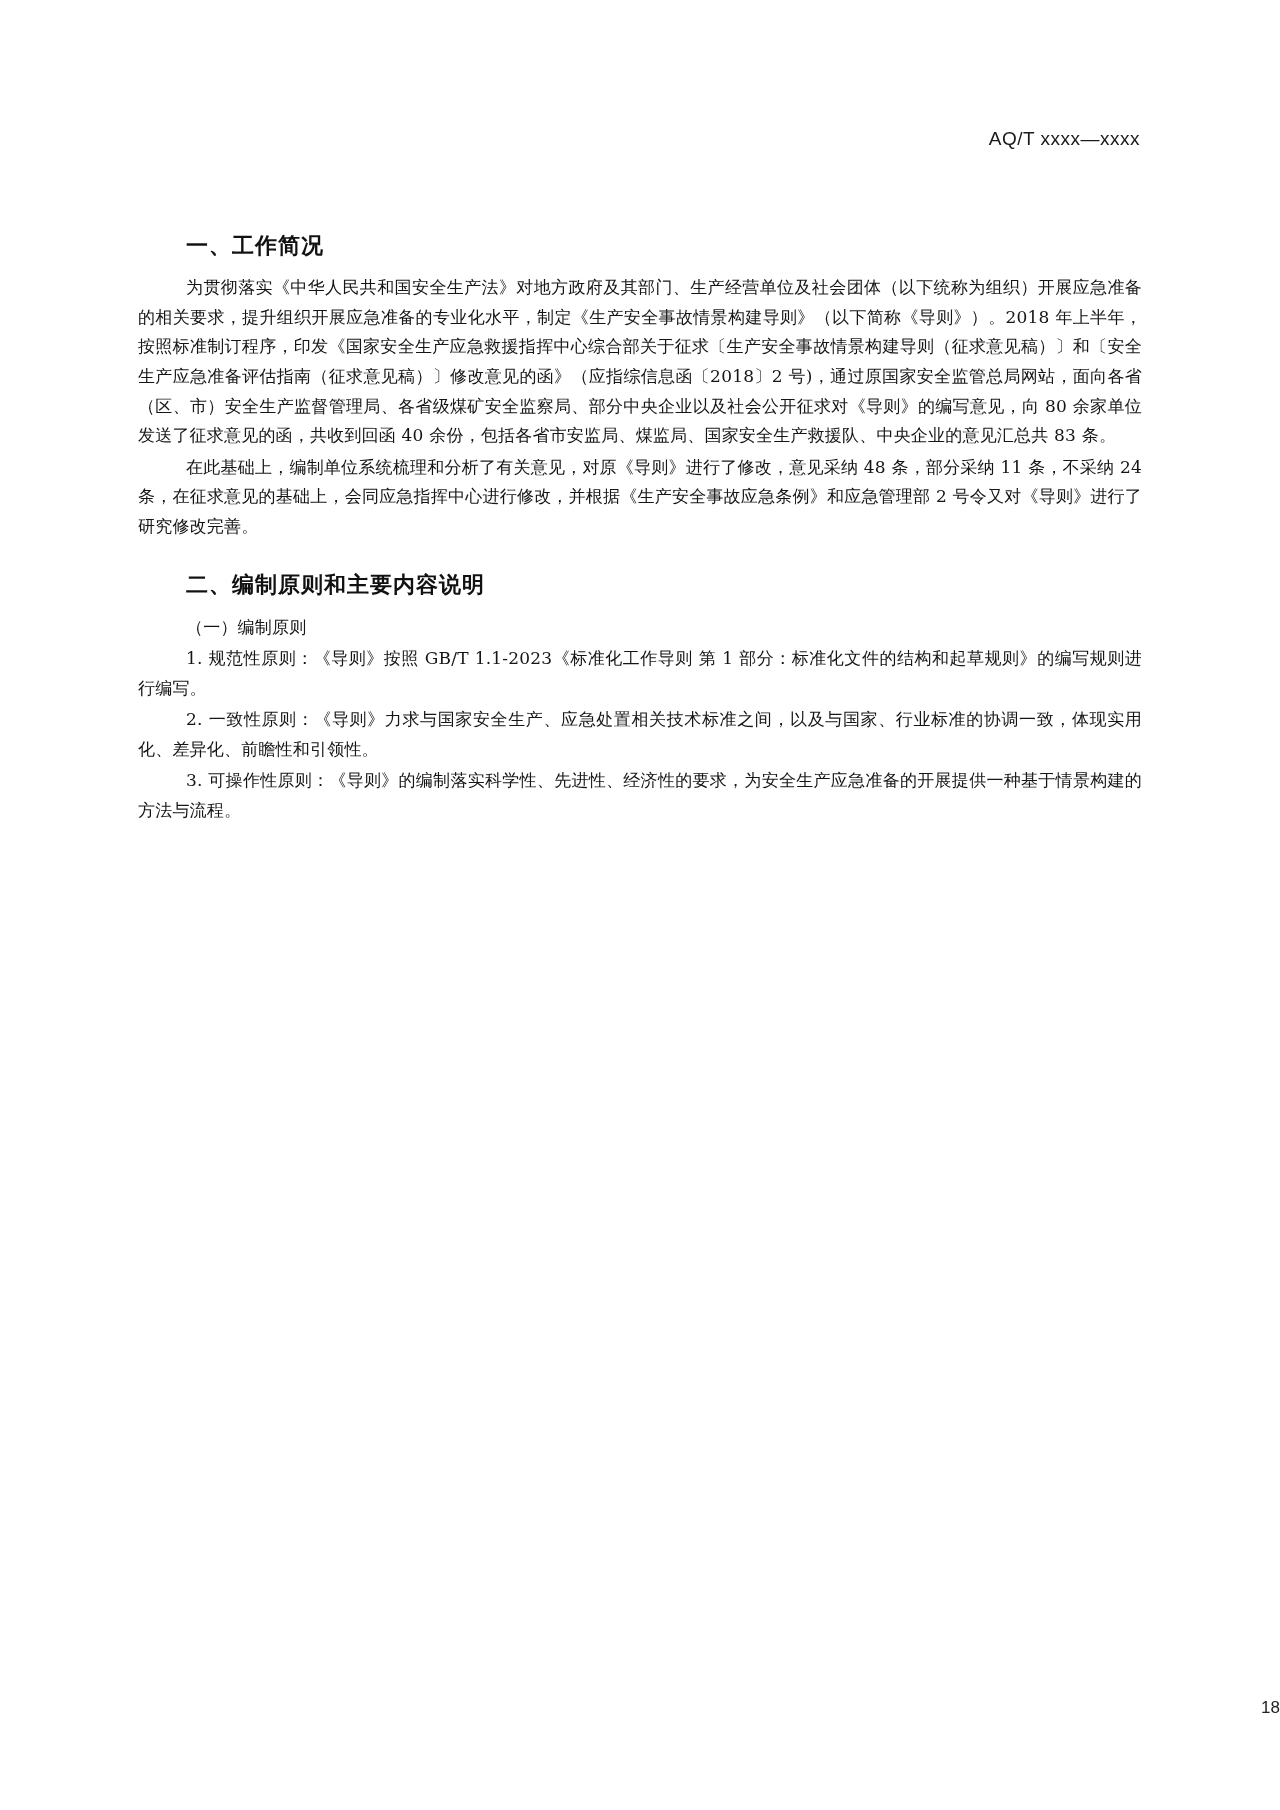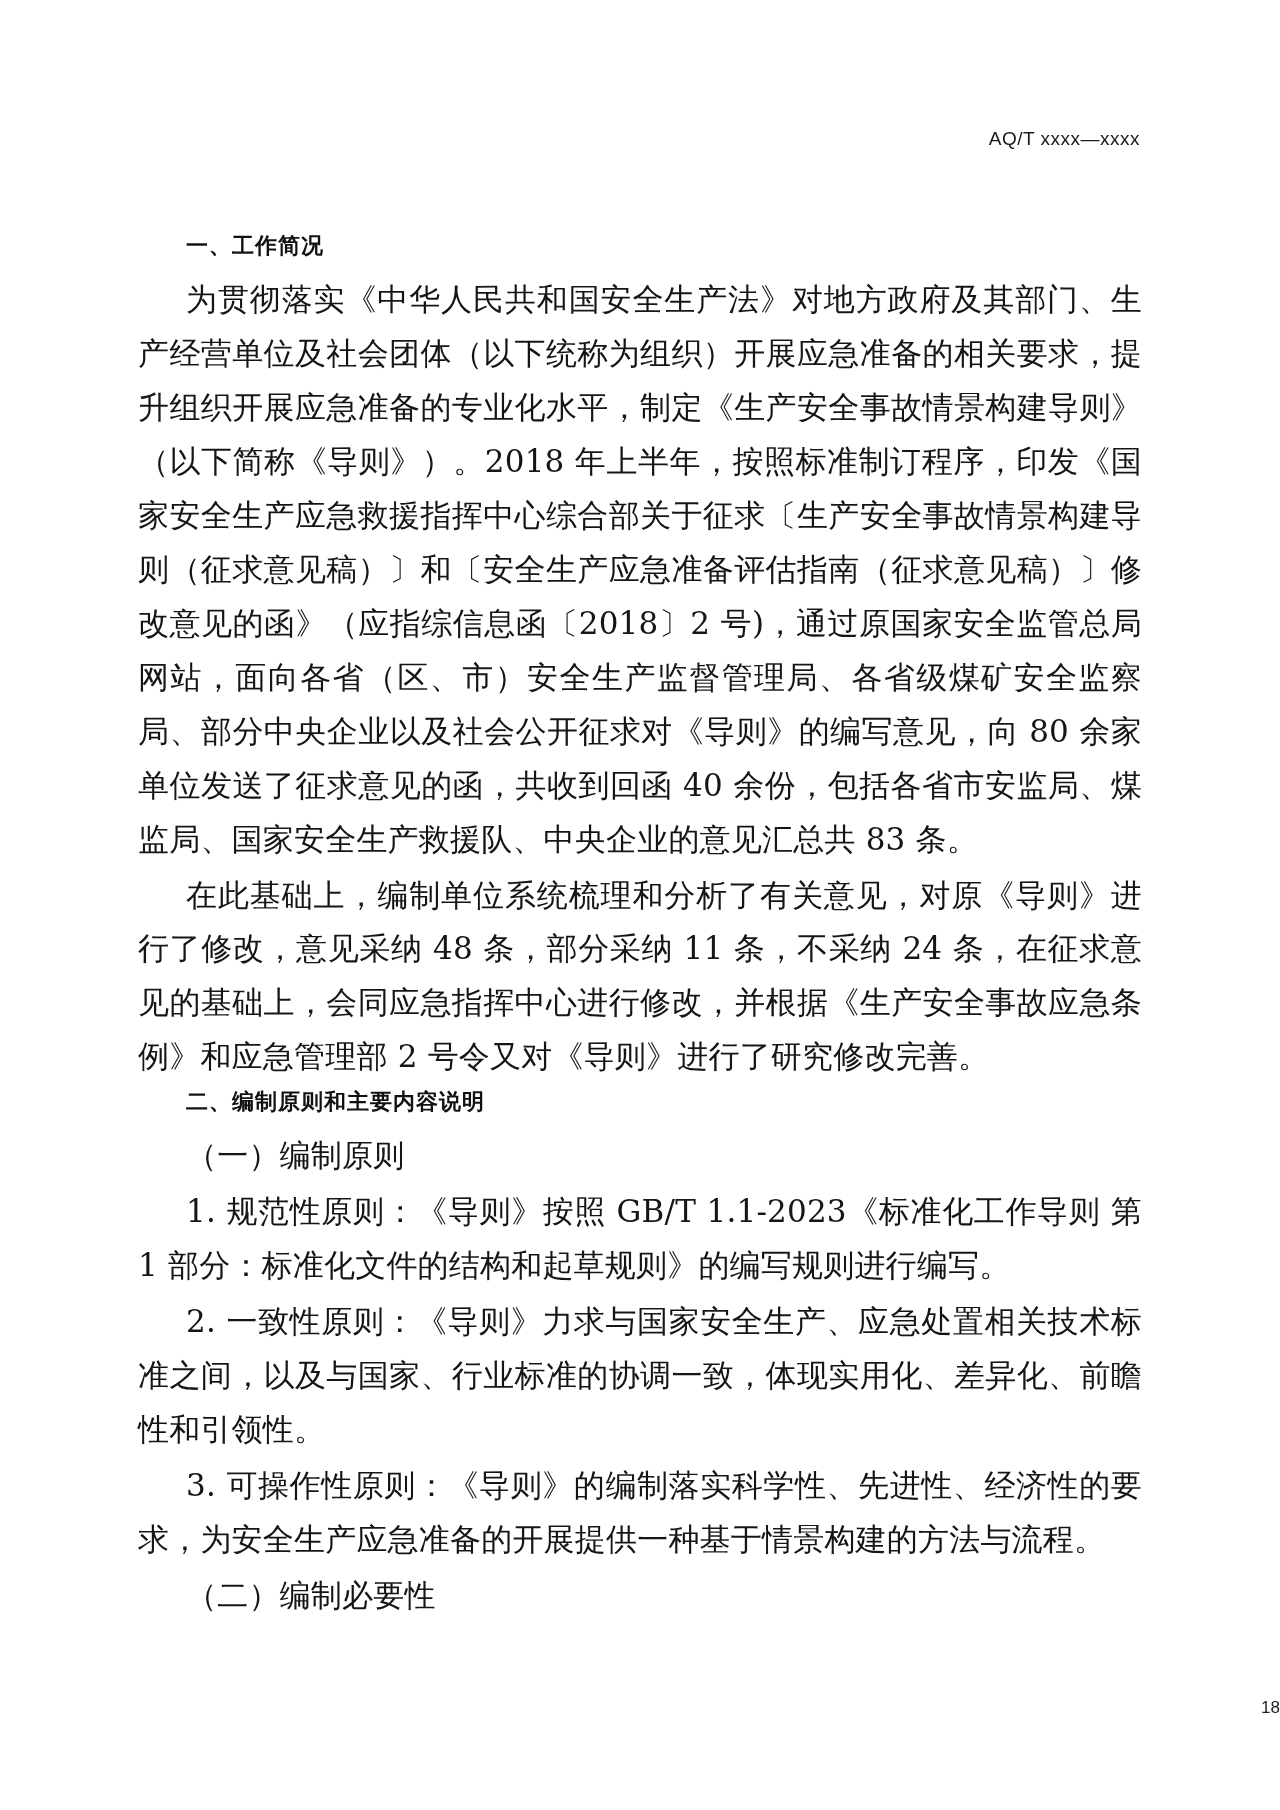--- a/index.html
+++ b/index.html
@@ -37,23 +37,24 @@
     font-size: 22px;
     font-weight: bold;
     margin: 0 0 10px 0;
     padding: 0;
     text-indent: 48px;
     letter-spacing: 1px;
     line-height: 1.6;
     color: #111;
   }
   h2.section.second {
+    margin-top: 26px;
   }
   p.para {
-    font-size: 31px;
+    font-size: 17px;
     line-height: 1.74;
     margin: 0;
     padding: 0;
     text-indent: 48px;
     text-align: justify;
     text-justify: inter-ideograph;
     letter-spacing: 0.2px;
     color: #151515;
   }
   p.para + p.para {
@@ -81,19 +82,18 @@
 
     <h2 class="section">一、工作简况</h2>
     <p class="para">为贯彻落实《中华人民共和国安全生产法》对地方政府及其部门、生产经营单位及社会团体（以下统称为组织）开展应急准备的相关要求，提升组织开展应急准备的专业化水平，制定《生产安全事故情景构建导则》（以下简称《导则》）。2018 年上半年，按照标准制订程序，印发《国家安全生产应急救援指挥中心综合部关于征求〔生产安全事故情景构建导则（征求意见稿）〕和〔安全生产应急准备评估指南（征求意见稿）〕修改意见的函》（应指综信息函〔2018〕2 号)，通过原国家安全监管总局网站，面向各省（区、市）安全生产监督管理局、各省级煤矿安全监察局、部分中央企业以及社会公开征求对《导则》的编写意见，向 80 余家单位发送了征求意见的函，共收到回函 40 余份，包括各省市安监局、煤监局、国家安全生产救援队、中央企业的意见汇总共 83 条。</p>
     <p class="para">在此基础上，编制单位系统梳理和分析了有关意见，对原《导则》进行了修改，意见采纳 48 条，部分采纳 11 条，不采纳 24 条，在征求意见的基础上，会同应急指挥中心进行修改，并根据《生产安全事故应急条例》和应急管理部 2 号令又对《导则》进行了研究修改完善。</p>
 
     <h2 class="section second">二、编制原则和主要内容说明</h2>
     <p class="para">（一）编制原则</p>
     <p class="para">1. 规范性原则：《导则》按照 GB/T 1.1-2023《标准化工作导则 第 1 部分：标准化文件的结构和起草规则》的编写规则进行编写。</p>
     <p class="para">2. 一致性原则：《导则》力求与国家安全生产、应急处置相关技术标准之间，以及与国家、行业标准的协调一致，体现实用化、差异化、前瞻性和引领性。</p>
     <p class="para">3. 可操作性原则：《导则》的编制落实科学性、先进性、经济性的要求，为安全生产应急准备的开展提供一种基于情景构建的方法与流程。</p>
-    <p class="para">（二）编制必要性</p>
 
   </div>
 
   <div class="footer">18</div>
 
 </div>
 
 </body></html>

